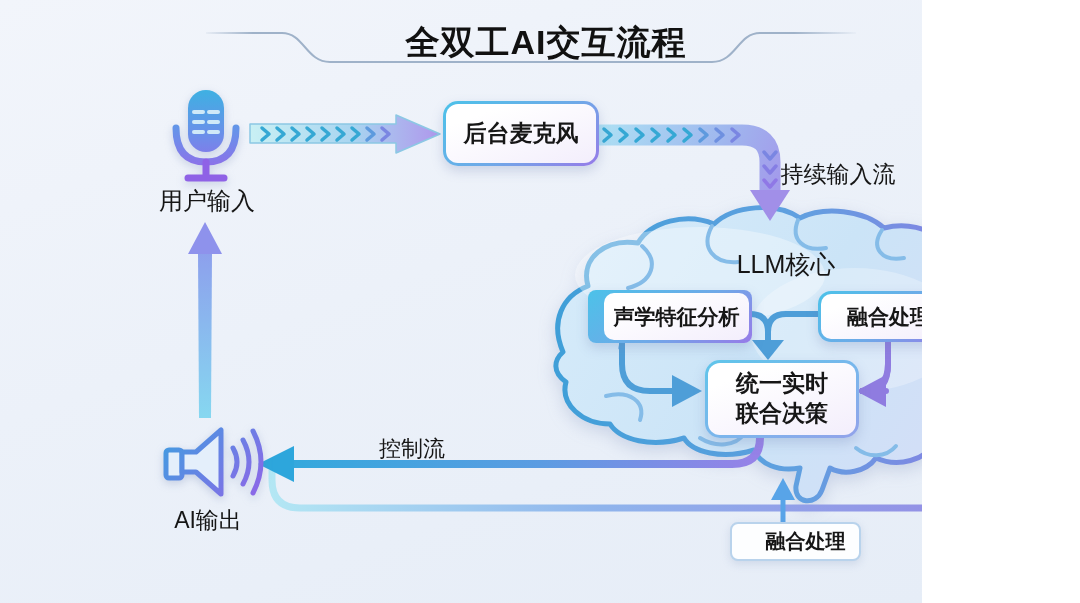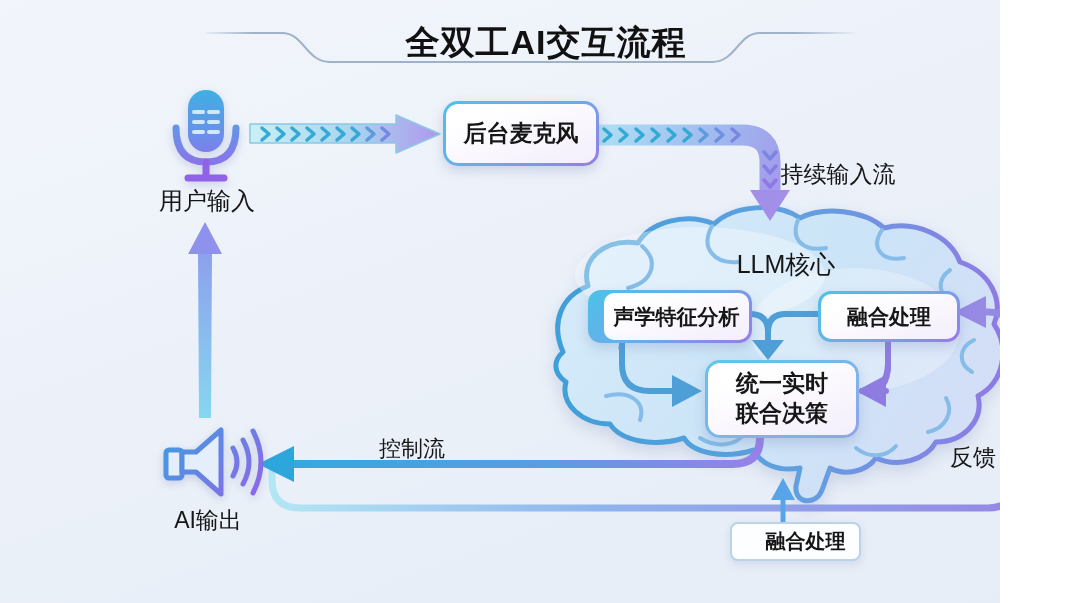--- a/index.html
+++ b/index.html
@@ -1,17 +1,17 @@
 <!DOCTYPE html>
 <html><head>
 <meta charset="utf-8">
 <style>
   html,body{margin:0;padding:0;}
   body{font-family:"Liberation Sans","DejaVu Sans",sans-serif;}
-  #stage{position:relative;width:1000px;height:603px;overflow:hidden;
+  #stage{position:relative;width:922px;height:603px;overflow:hidden;
          background:linear-gradient(160deg,#f2f5fb 0%,#ecf1f9 45%,#e6edf7 100%);}
   #diagram-svg{position:absolute;left:0;top:0;z-index:1;}
   .lbl{position:absolute;z-index:3;font-weight:400;color:#161616;
        transform:translateX(-50%);white-space:nowrap;}
   .gbox{position:absolute;z-index:2;border-radius:15px;padding:3px;
         background:linear-gradient(145deg,#4cc2e9 0%,#6fa9e8 55%,#977ae8 100%);
         box-shadow:0 5px 12px rgba(110,130,180,.28);}
   .gbox-inner{width:100%;height:100%;box-sizing:border-box;border-radius:12px;
         background:linear-gradient(160deg,#ffffff 20%,#f3eefc 100%);
         display:flex;flex-direction:column;justify-content:center;
@@ -205,21 +205,21 @@
 </svg>
 
 <div class="title">全双工AI交互流程</div>
 
 <div class="gbox" style="left:443px;top:101px;width:150px;height:59px;">
   <div class="gbox-inner" style="font-size:23px;">
     <span>后台麦克风</span>
   </div>
 </div>
 
-<div class="gbox" style="left:588px;top:290px;width:145px;height:47px;border-radius:13px;padding-left:16px;">
+<div class="gbox" style="left:588px;top:290px;width:145px;height:47px;border-radius:8px;padding-left:16px;">
   <div class="gbox-inner" style="font-size:21px;border-radius:10px;">
     <span>声学特征分析</span>
   </div>
 </div>
 
 <div class="gbox" style="left:818px;top:291px;width:136px;height:45px;border-radius:13px;">
   <div class="gbox-inner" style="font-size:21px;border-radius:10px;">
     <span>融合处理</span>
   </div>
 </div>

